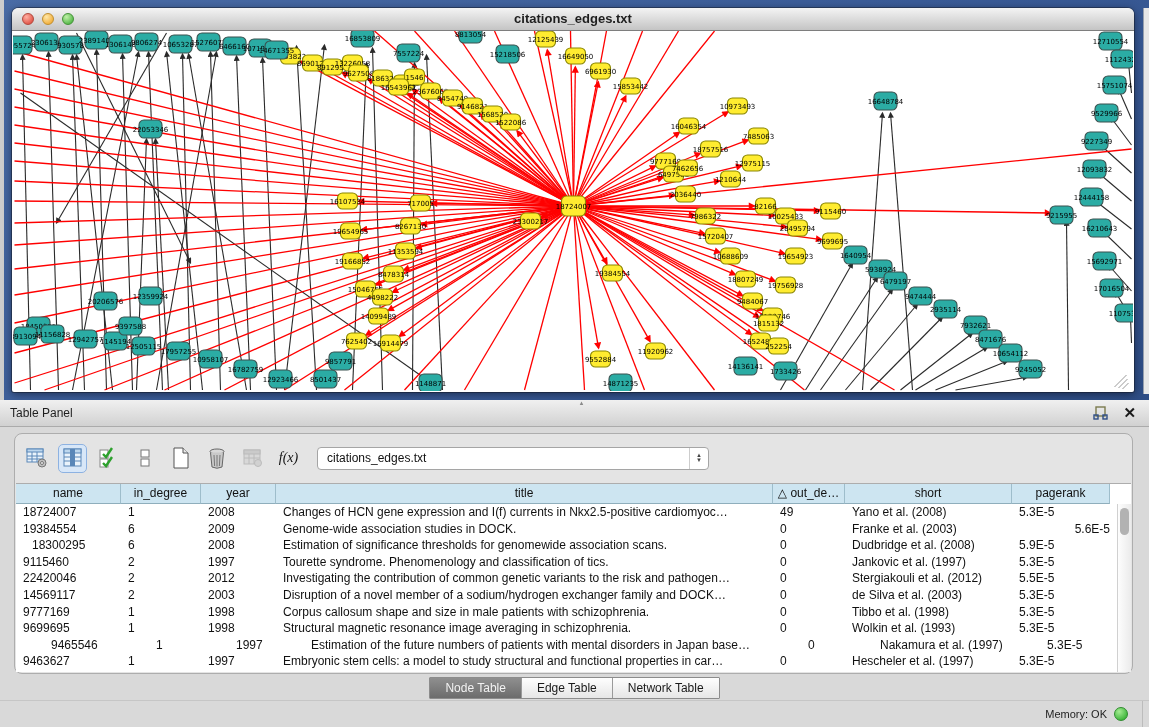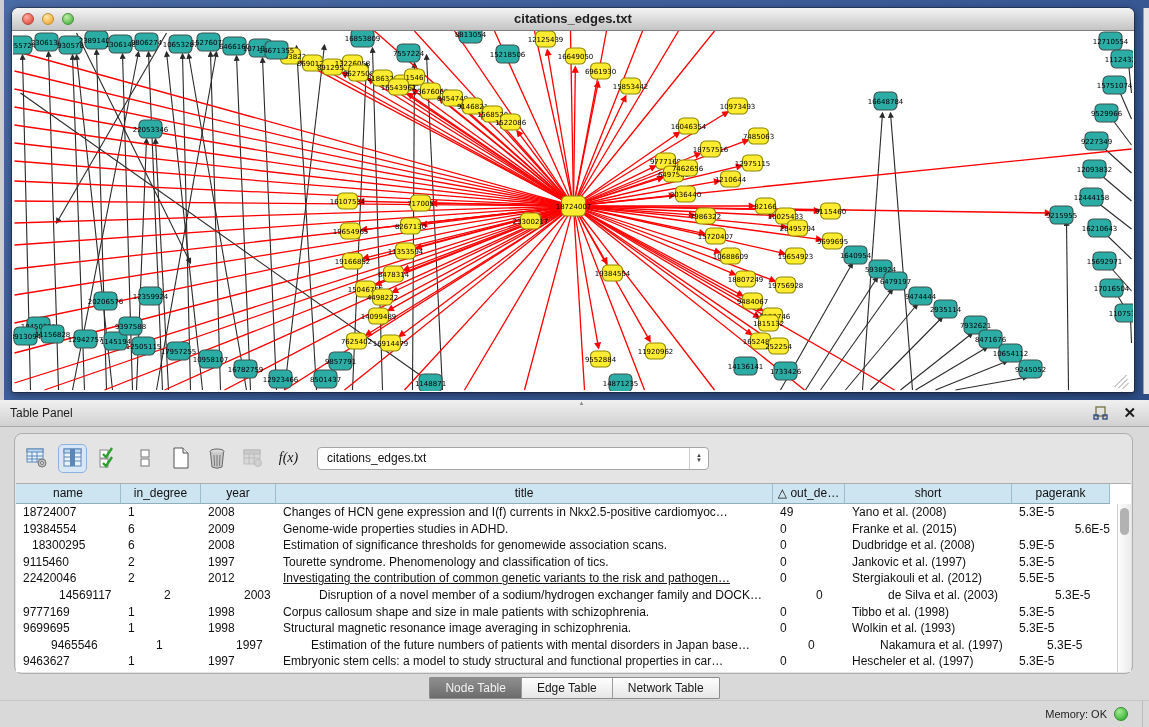--- a/index.html
+++ b/index.html
@@ -583,23 +583,23 @@
               <div class="cell" style="width: 75px;">2008</div>
               <div class="cell" style="width: 497px;">Changes of HCN gene expression and I(f) currents in Nkx2.5-positive cardiomyoc…</div>
               <div class="cell" style="width: 72px;">49</div>
               <div class="cell" style="width: 167px;">Yano et al. (2008)</div>
               <div class="cell" style="width: 98px;">5.3E-5</div>
             </div>
             <div class="row">
               <div class="cell" style="width: 105px;">19384554</div>
               <div class="cell" style="width: 80px;">6</div>
               <div class="cell" style="width: 75px;">2009</div>
-              <div class="cell" style="width: 497px;">Genome-wide properties studies in ADHD.</div>
-              <div class="cell" style="width: 72px;">0</div>
-              <div class="cell" style="width: 167px;">Franke et al. (2015)</div>
+              <div class="cell" style="width: 497px;">Genome-wide association studies in DOCK.</div>
+              <div class="cell" style="width: 72px;">0</div>
+              <div class="cell" style="width: 167px;">Franke et al. (2003)</div>
               <div class="cell" style="width: 98px; text-align: right;">5.6E-5</div>
             </div>
             <div class="row">
               <div class="cell" style="width: 105px; padding-left: 16px;">18300295</div>
               <div class="cell" style="width: 80px;">6</div>
               <div class="cell" style="width: 75px;">2008</div>
               <div class="cell" style="width: 497px;">Estimation of significance thresholds for genomewide association scans.</div>
               <div class="cell" style="width: 72px;">0</div>
               <div class="cell" style="width: 167px;">Dudbridge et al. (2008)</div>
               <div class="cell" style="width: 98px;">5.9E-5</div>
@@ -610,27 +610,27 @@
               <div class="cell" style="width: 75px;">1997</div>
               <div class="cell" style="width: 497px;">Tourette syndrome. Phenomenology and classification of tics.</div>
               <div class="cell" style="width: 72px;">0</div>
               <div class="cell" style="width: 167px;">Jankovic et al. (1997)</div>
               <div class="cell" style="width: 98px;">5.3E-5</div>
             </div>
             <div class="row">
               <div class="cell" style="width: 105px;">22420046</div>
               <div class="cell" style="width: 80px;">2</div>
               <div class="cell" style="width: 75px;">2012</div>
-              <div class="cell" style="width: 497px; text-decoration: underline;">Investigating the contribution of common genetic variants to the risk and pathogen…</div>
+              <div class="cell" style="width: 497px;">Investigating the contribution of common genetic variants to the risk and pathogen…</div>
               <div class="cell" style="width: 72px;">0</div>
               <div class="cell" style="width: 167px;">Stergiakouli et al. (2012)</div>
               <div class="cell" style="width: 98px;">5.5E-5</div>
             </div>
             <div class="row">
-              <div class="cell" style="width: 105px; margin-left: 36px;">14569117</div>
+              <div class="cell" style="width: 105px;">14569117</div>
               <div class="cell" style="width: 80px;">2</div>
               <div class="cell" style="width: 75px;">2003</div>
               <div class="cell" style="width: 497px;">Disruption of a novel member of a sodium/hydrogen exchanger family and DOCK…</div>
               <div class="cell" style="width: 72px;">0</div>
               <div class="cell" style="width: 167px;">de Silva et al. (2003)</div>
               <div class="cell" style="width: 98px;">5.3E-5</div>
             </div>
             <div class="row">
               <div class="cell" style="width: 105px;">9777169</div>
               <div class="cell" style="width: 80px;">1</div>

